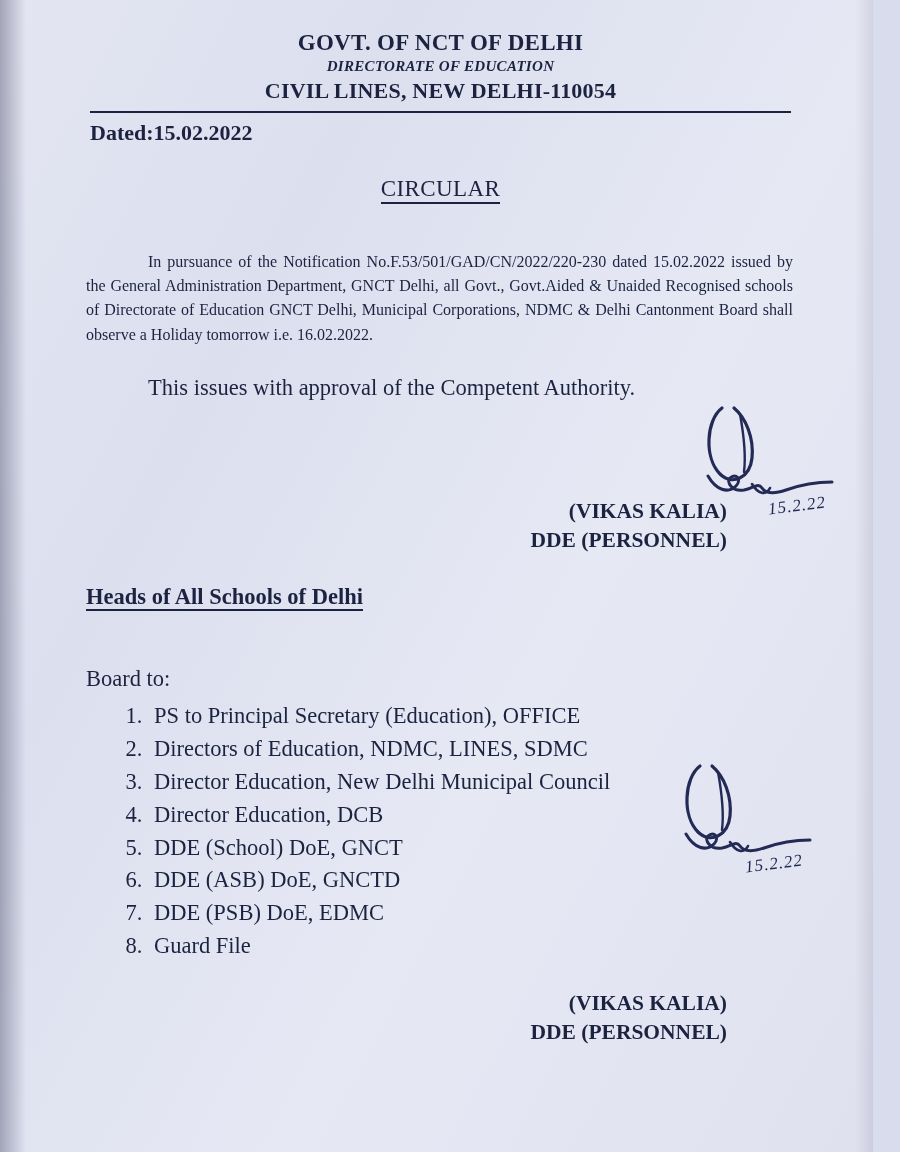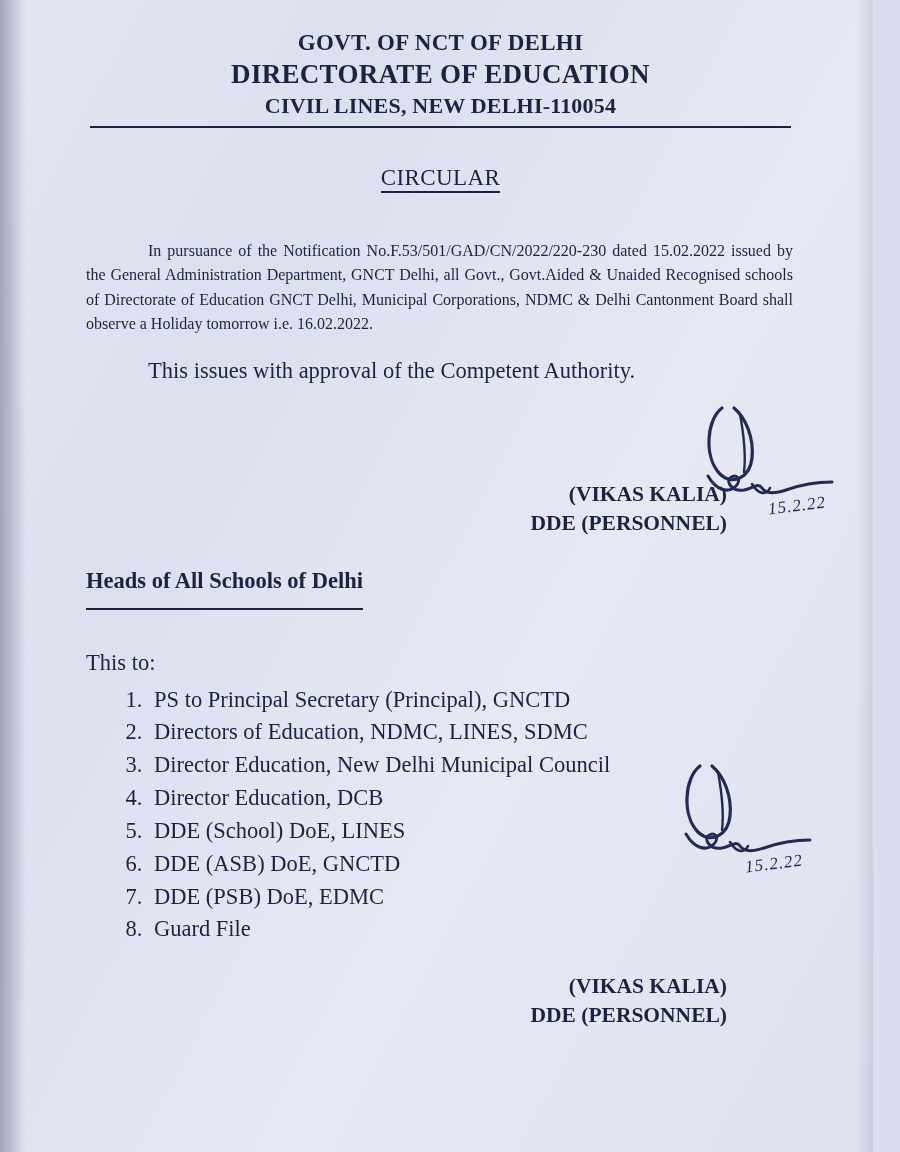--- a/index.html
+++ b/index.html
@@ -47,21 +47,21 @@
     text-align: center;
     font-weight: bold;
     letter-spacing: 0.3px;
   }
   .hdr div {
     font-size: 23px;
     line-height: 1.28;
   }
   .hdr .l1 { font-size: 23px; }
   .hdr .l2 { font-size: 23px; }
-  .hdr .l3 { font-size: 27px; }
+  .hdr .l3 { font-size: 15px; font-style: italic; }
   .hdr .l4 { font-size: 22px; letter-spacing: 0.2px; }
 
   .rule {
     border-top: 2px solid #1b2340;
     margin: 6px 8px 0 8px;
   }
   .refrow {
     display: flex;
     justify-content: space-between;
     align-items: baseline;
@@ -83,42 +83,42 @@
   }
   .body-para {
     margin-top: 48px;
     font-size: 16px;
     line-height: 1.52;
     text-align: justify;
     text-indent: 62px;
     padding: 0 6px 0 4px;
   }
   .approval {
-    margin-top: 22px;
+    margin-top: 28px;
     font-size: 22.5px;
     text-indent: 62px;
     padding-left: 4px;
   }
   .sign-block {
     text-align: right;
     font-weight: bold;
     font-size: 21.5px;
     line-height: 1.33;
     padding-right: 72px;
   }
   .sign1 { margin-top: 96px; }
   .addressee {
     margin-top: 30px;
     font-weight: bold;
     font-size: 22.5px;
     padding-left: 4px;
   }
   .addressee span {
     border-bottom: 2px solid #1b2340;
-    padding-bottom: 15px;
+    padding-bottom: 0;
   }
   .copyto {
     margin-top: 56px;
     font-size: 22.5px;
     padding-left: 4px;
   }
   ol.copy-list {
     margin: 8px 0 0 0;
     padding-left: 66px;
     font-size: 22.5px;
@@ -157,47 +157,48 @@
 
     <div class="hdr">
       <div class="l1">GOVT. OF NCT OF DELHI</div>
       <div class="l3">DIRECTORATE OF EDUCATION</div>
       <div class="l4">CIVIL LINES, NEW DELHI-110054</div>
     </div>
 
     <div class="rule"></div>
 
     <div class="refrow">
+      <div>Dated:15.02.2022</div>
     </div>
 
     <div class="circular">
       <span>CIRCULAR</span>
     </div>
 
     <div class="body-para">In pursuance of the Notification No.F.53/501/GAD/CN/2022/220-230 dated 15.02.2022 issued by the General Administration Department, GNCT Delhi, all Govt., Govt.Aided &amp; Unaided Recognised schools of Directorate of Education GNCT Delhi, Municipal Corporations, NDMC &amp; Delhi Cantonment Board shall observe a Holiday tomorrow i.e. 16.02.2022.</div>
 
     <div class="approval">This issues with approval of the Competent Authority.</div>
 
     <div class="sign-block sign1">
       <div>(VIKAS KALIA)</div>
       <div>DDE (PERSONNEL)</div>
     </div>
 
     <div class="addressee">
       <span>Heads of All Schools of Delhi</span>
     </div>
 
-    <div class="copyto">This to:</div>
+    <div class="copyto">Board to:</div>
 
     <ol class="copy-list">
-      <li>PS to Principal Secretary (Principal), GNCTD</li>
+      <li>PS to Principal Secretary (Education), OFFICE</li>
       <li>Directors of Education, NDMC, LINES, SDMC</li>
       <li>Director Education, New Delhi Municipal Council</li>
       <li>Director Education, DCB</li>
-      <li>DDE (School) DoE, LINES</li>
+      <li>DDE (School) DoE, GNCT</li>
       <li>DDE (ASB) DoE, GNCTD</li>
       <li>DDE (PSB) DoE, EDMC</li>
       <li>Guard File</li>
     </ol>
 
     <div class="sign-block sign2">
       <div>(VIKAS KALIA)</div>
       <div>DDE (PERSONNEL)</div>
     </div>
 

